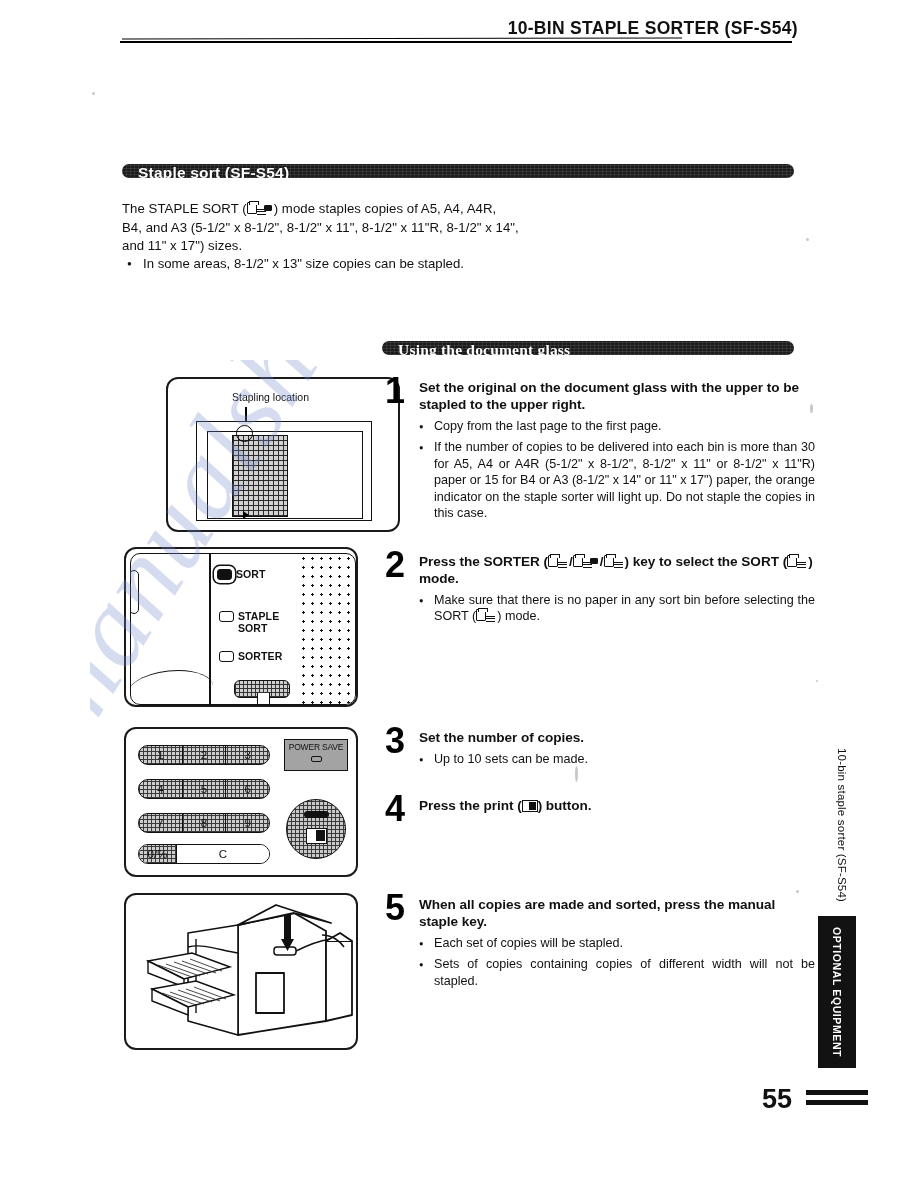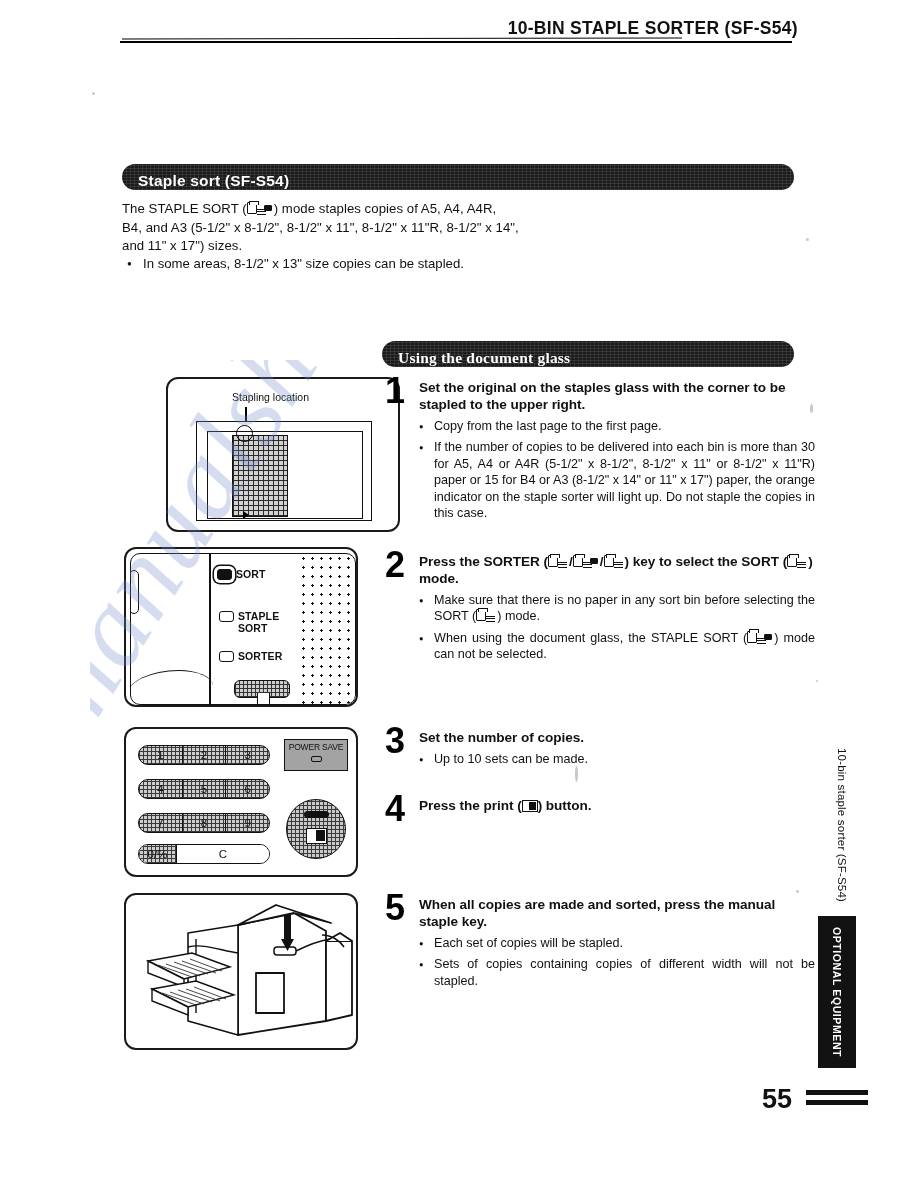--- a/index.html
+++ b/index.html
@@ -66,28 +66,28 @@
     top: 38px;
     left: 122px;
     width: 560px;
     border-bottom: 1px solid #000;
     transform: rotate(-0.12deg);
   }
 
   
   .bar {
     position: absolute;
-    height: 26px;
+    height: 14px;
     border-radius: 13px;
     background:
       repeating-linear-gradient(0deg, rgba(255,255,255,0.10) 0 1px, rgba(0,0,0,0) 1px 3px),
       repeating-linear-gradient(90deg, rgba(255,255,255,0.09) 0 1px, rgba(0,0,0,0) 1px 4px),
       #1b1b1b;
     display: flex;
-    align-items: flex-end;
+    align-items: flex-start;
     overflow: hidden;
   }
   .bar .bar-text {
     color: #fff;
     font-size: 15.5px;
     font-weight: bold;
     padding-left: 16px;
     letter-spacing: 0.2px;
     white-space: nowrap;
     text-shadow: 0 0 1px rgba(0,0,0,0.7);
@@ -666,38 +666,35 @@
       </g>
       <g fill="#111">
         <rect x="158" y="20" width="7" height="26"></rect>
         <polygon points="155,44 168,44 161.5,56"></polygon>
       </g>
     </svg>
   </div>
 
   <div class="step" id="step-1">
     <span class="step-num">1</span>
-    <div class="step-head">Set the original on the staples glass with the corner to be stapled to the upper right.</div>
+    <div class="step-head">Set the original on the document glass with the upper to be stapled to the upper right.</div>
     <div class="step-bullets">
       <div class="sb">Copy from the last page to the first page.</div>
       <div class="sb">If the number of copies to be delivered into each bin is more than 30 for A5, A4 or A4R (5-1/2" x 8-1/2", 8-1/2" x 11" or 8-1/2" x 11"R) paper or 15 for B4 or A3 (8-1/2" x 14" or 11" x 17") paper, the orange indicator on the staple sorter will light up. Do not staple the copies in this case.</div>
     </div>
   </div>
 
   <div class="step" id="step-2">
     <span class="step-num">2</span>
     <div class="step-head">
       <span>Press the SORTER (</span><span class="ico sort"><span class="bx"></span><span class="fins"></span></span><span>/</span><span class="ico staple"><span class="bx"></span><span class="fins"></span><span class="tray"></span></span><span>/</span><span class="ico sort"><span class="bx"></span><span class="fins"></span></span><span>) key to select the SORT (</span><span class="ico sort"><span class="bx"></span><span class="fins"></span></span><span>) mode.</span>
     </div>
     <div class="step-bullets">
       <div class="sb">
         <span>Make sure that there is no paper in any sort bin before selecting the SORT (</span><span class="ico sort"><span class="bx"></span><span class="fins"></span></span><span>) mode.</span>
-      </div>
-      <div class="sb">
-        <span>When using the document glass, the STAPLE SORT (</span><span class="ico staple"><span class="bx"></span><span class="fins"></span><span class="tray"></span></span><span>) mode can not be selected.</span>
       </div>
     </div>
   </div>
 
   <div class="step" id="step-3">
     <span class="step-num">3</span>
     <div class="step-head">Set the number of copies.</div>
     <div class="step-bullets">
       <div class="sb">Up to 10 sets can be made.</div>
     </div>

